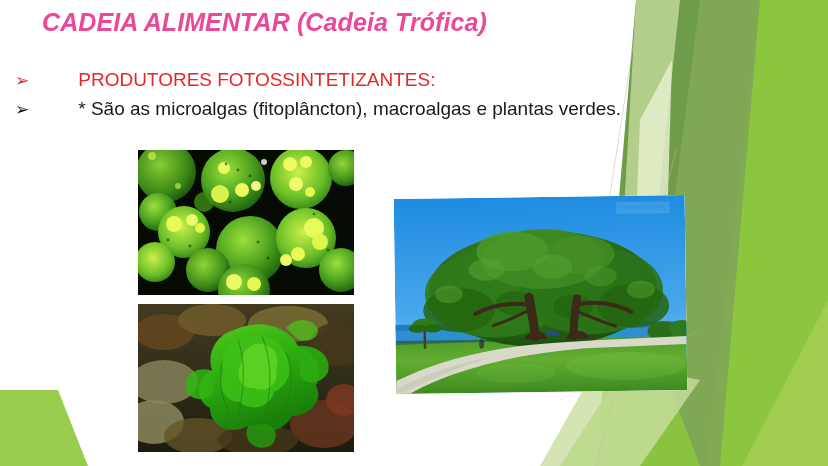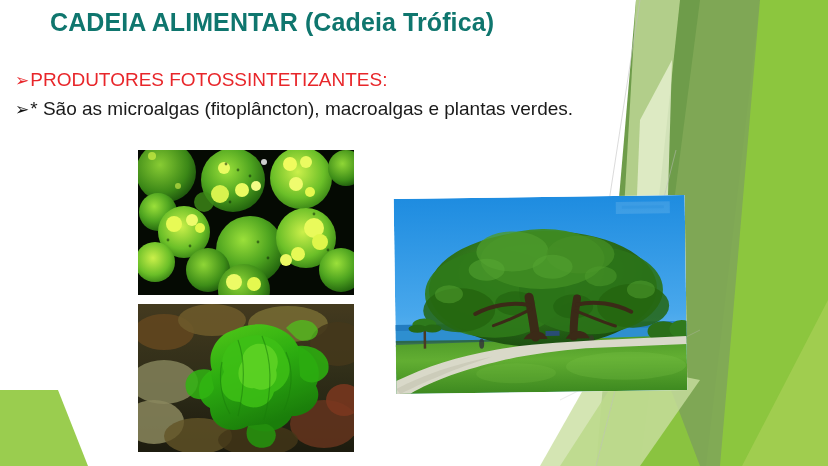--- a/index.html
+++ b/index.html
@@ -23,28 +23,29 @@
     position: absolute;
     inset: 0;
     width: 828px;
     height: 466px;
     pointer-events: none;
   }
 
   
   #title {
     position: absolute;
-    left: 50px;
+    left: 42px;
     top: 8px;
     width: 540px;
     font-size: 25px;
     font-weight: bold;
-    color: #0f766e;
+    color: #ec4899;
     letter-spacing: 0.1px;
     white-space: nowrap;
+    font-style: italic;
   }
 
   
   .bullet-row {
     position: absolute;
     display: flex;
     align-items: baseline;
     white-space: nowrap;
   }
   #bullet-1 {
@@ -59,21 +60,21 @@
     font-size: 19px;
     color: #1a1a1a;
   }
   .bullet-marker {
     font-size: 17px;
     line-height: 1;
     margin-right: 1px;
   }
   #bullet-1 .bullet-marker { color: #e8262a; }
   #bullet-2 .bullet-marker { color: #111111; }
-  .bullet-text { line-height: 1.1; }
+  .bullet-text { line-height: 1.1; margin-left: 48px; }
 
   
   .photo {
     position: absolute;
     overflow: hidden;
     background: #ffffff;
   }
   .photo svg { display: block; }
 
   #photo-microalgae {

